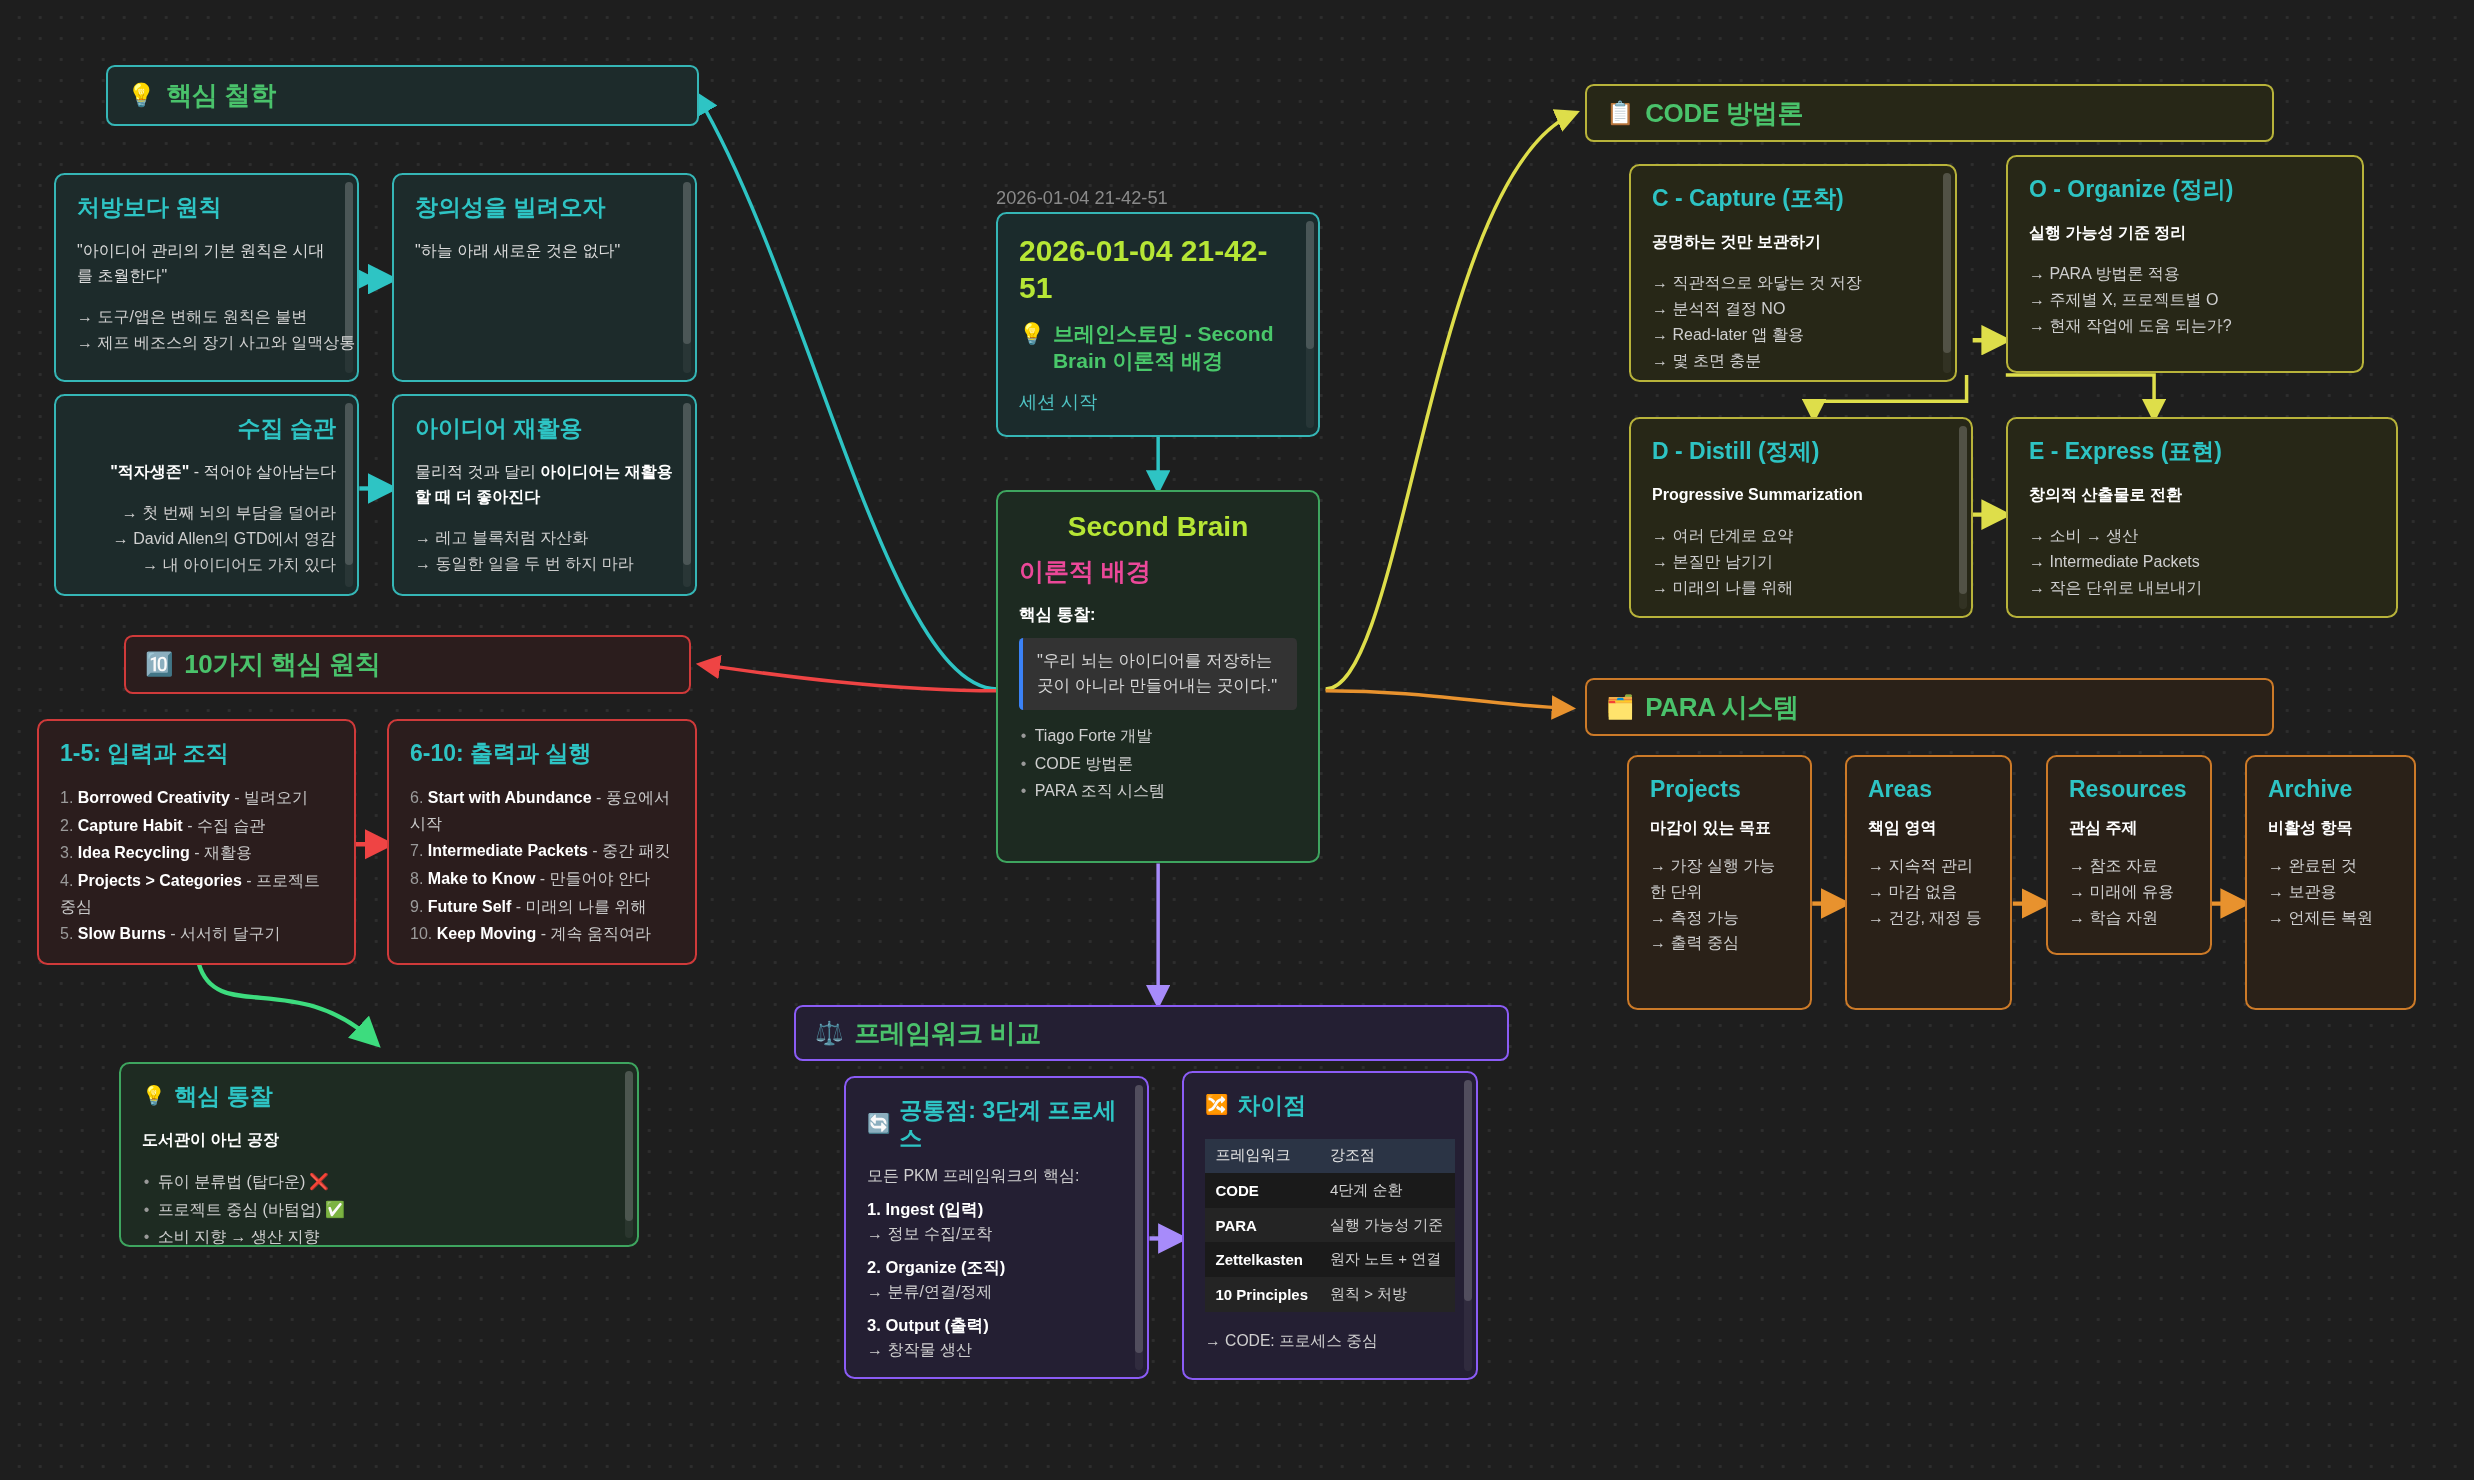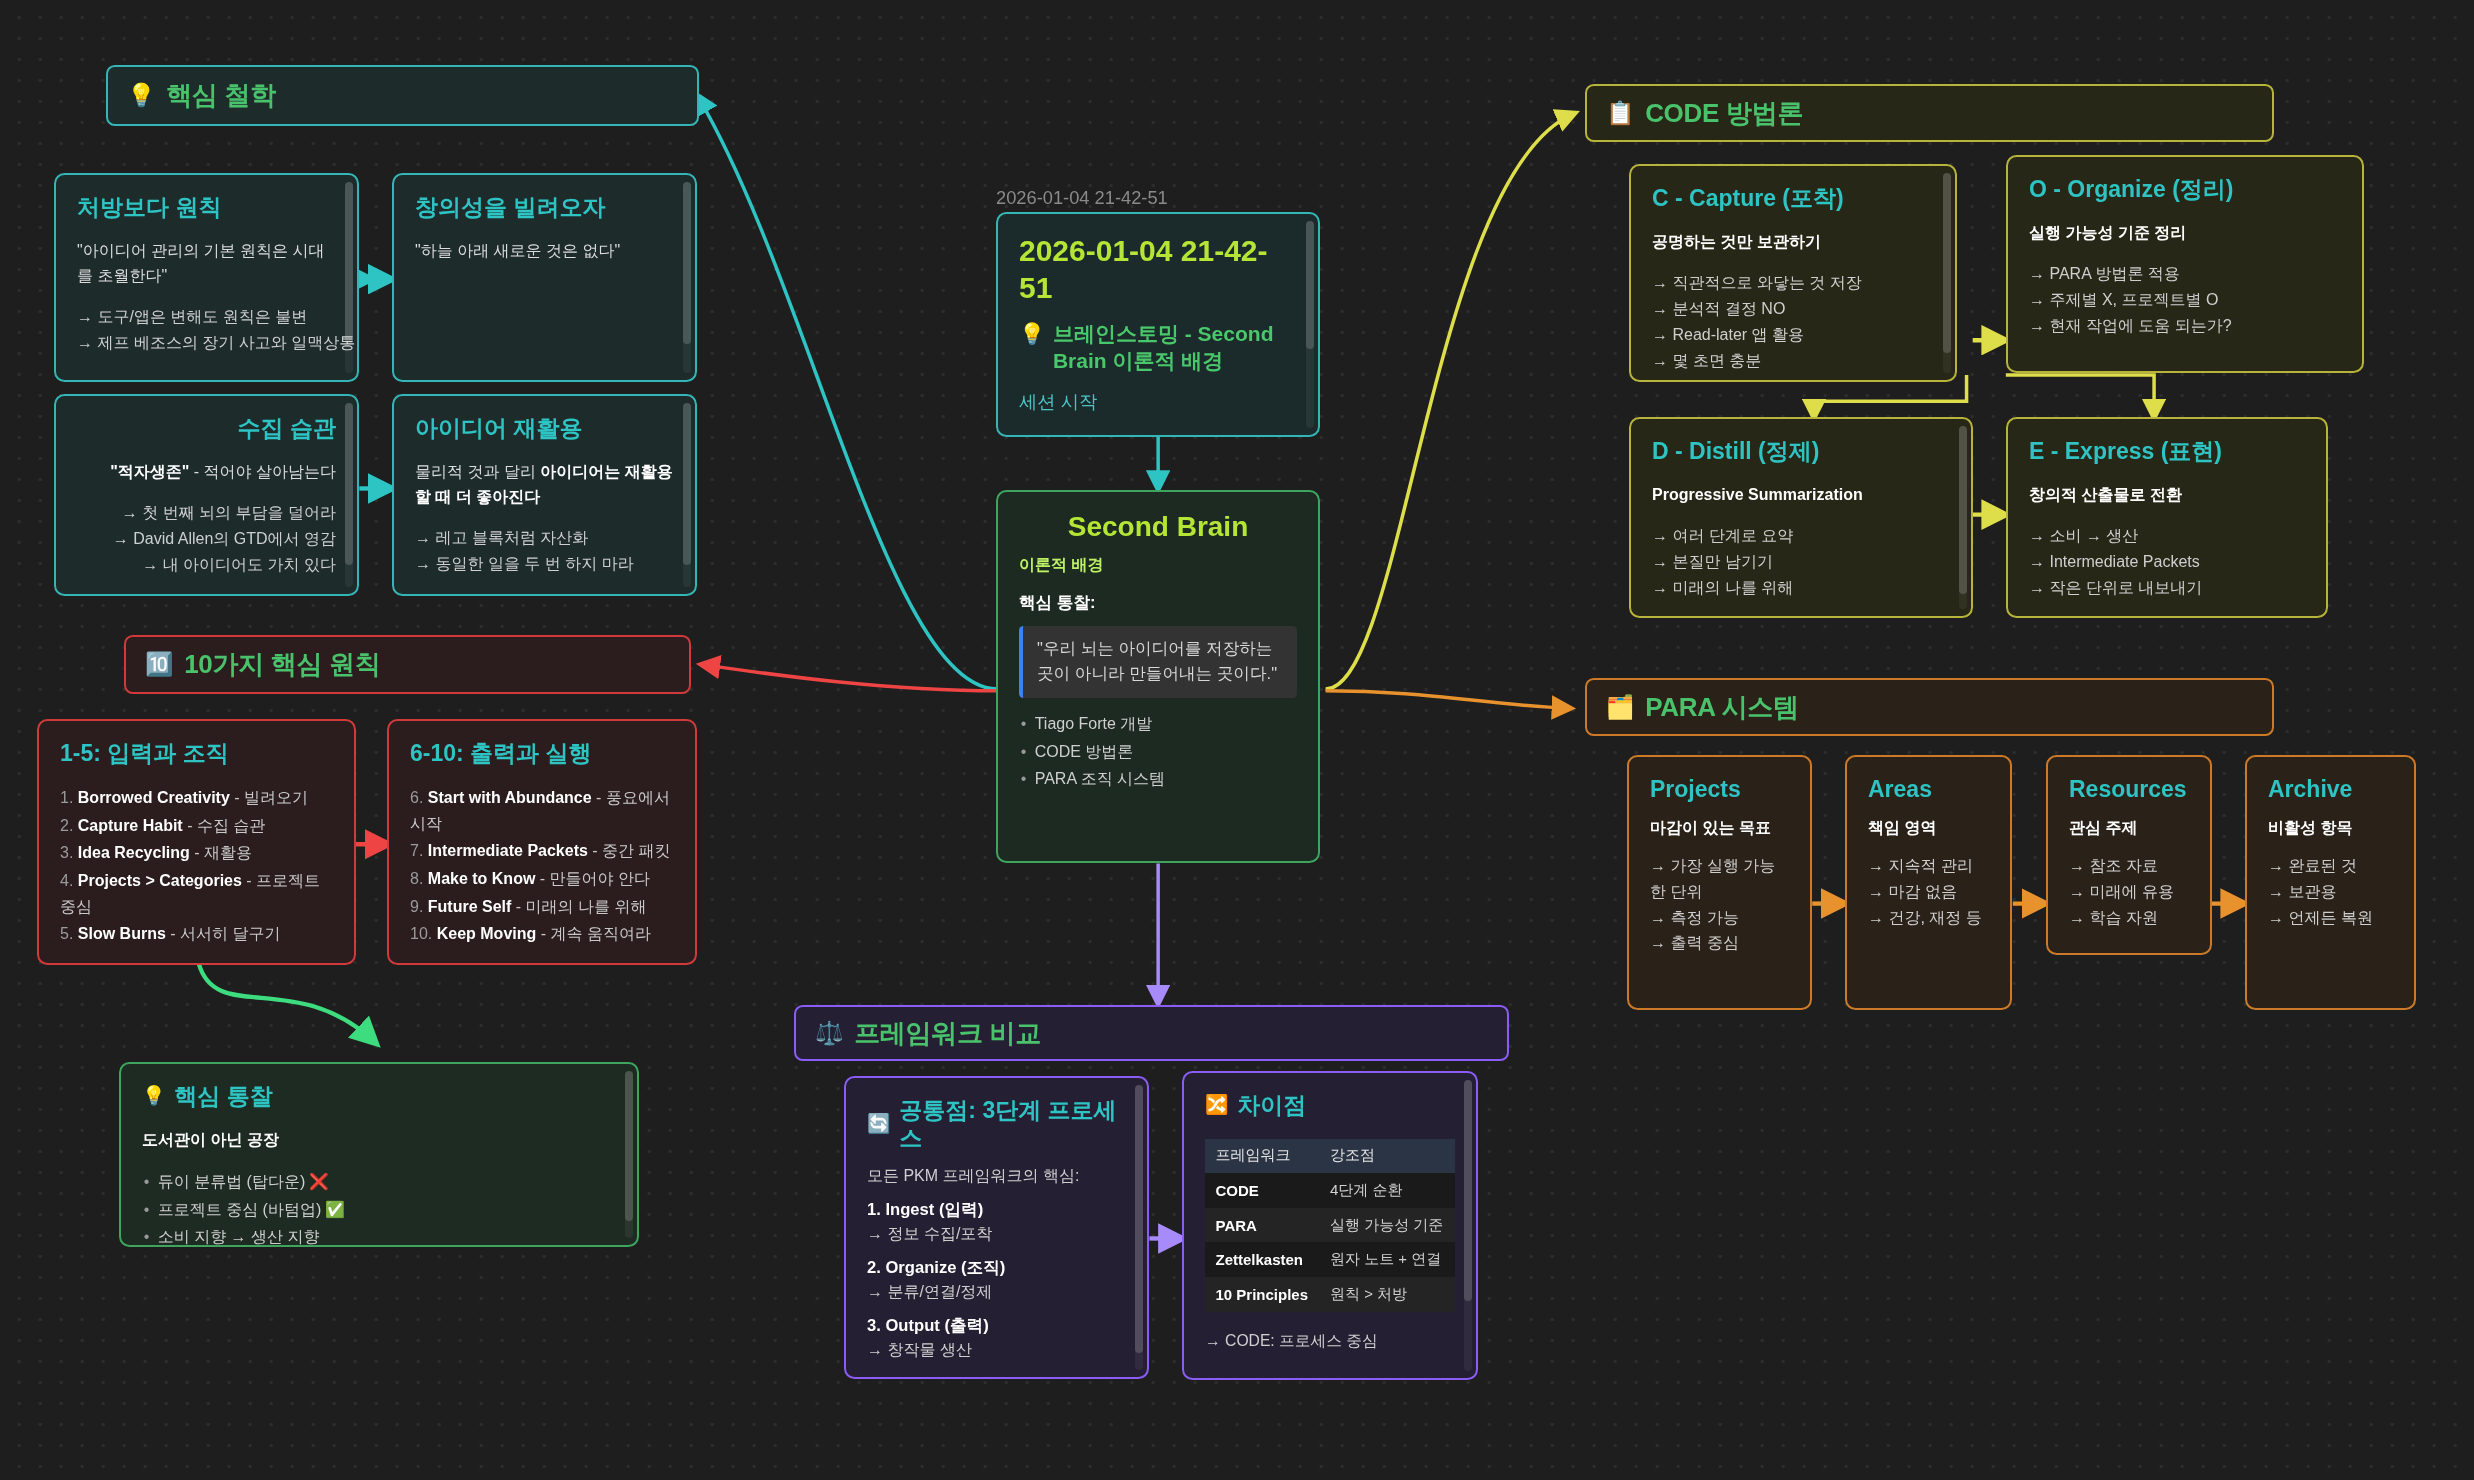--- a/index.html
+++ b/index.html
@@ -109,21 +109,21 @@
     line-height: 1.3; margin-bottom: 14px;
     display: flex; gap: 7.8px; align-items: flex-start;
   }
   .root-note { font-size: 18.3px; color: #4fc3c3; font-weight: 500; }
 
   .brain-title {
     font-size: 28px; font-weight: 800; color: #b6e635;
     text-align: center; margin-bottom: 12px;
   }
   .brain-sub {
-    font-size: 16px; font-weight: 700; color: #bef264; margin-bottom: 15.7px;
+    font-size: 25px; font-weight: 700; color: #ec4899; margin-bottom: 15.7px;
   }
   .brain-lab { font-size: 16.6px; font-weight: 700; color: #fff; margin-bottom: 12.2px; }
   .quote {
     background: #333333; border-left: 4.4px solid #3b82f6;
     border-radius: 4.4px; padding: 11.3px 14px;
     font-size: 16.6px; color: #d7d7d7; line-height: 1.5;
     margin-bottom: 12.2px;
   }
 
   .timestamp {
@@ -365,21 +365,21 @@
     <ul class="arrow-list">
       <li>→ 여러 단계로 요약</li>
       <li>→ 본질만 남기기</li>
       <li>→ 미래의 나를 위해</li>
     </ul>
     <div class="scrollbar">
         <i style="height:92%"></i>
       </div>
   </div>
 
-  <div class="node card t-yellow" style="left:2006px; top:417px; width:322px; height:201px;">
+  <div class="node card t-yellow" style="left:2006px; top:417px; width:392px; height:201px;">
     <h3>E - Express (표현)</h3>
     <div class="lead" style="font-weight:700;color:#fff">창의적 산출물로 전환</div>
     <ul class="arrow-list">
       <li>→ 소비 → 생산</li>
       <li>→ Intermediate Packets</li>
       <li>→ 작은 단위로 내보내기</li>
     </ul>
   </div>
 
   <div class="node banner t-orange" style="left:1585px; top:678px; width:689px; height:58px;">

